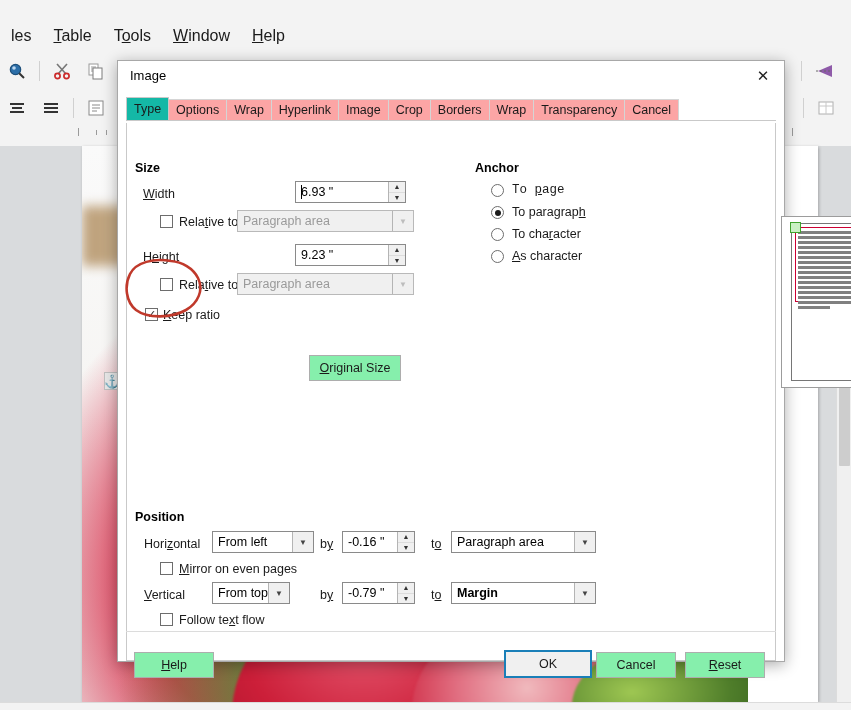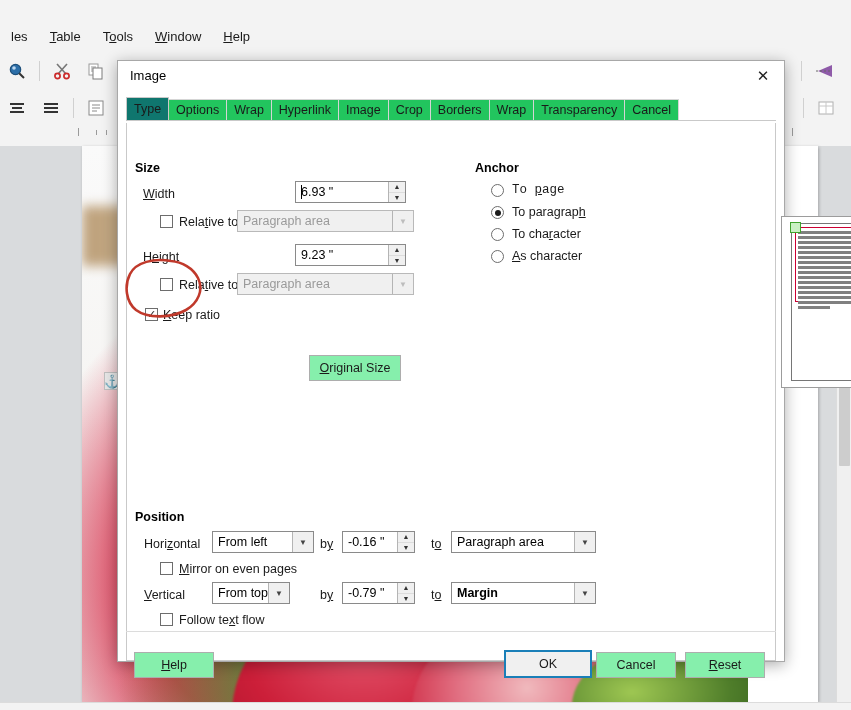--- a/index.html
+++ b/index.html
@@ -17,21 +17,21 @@
   
   .app-bg { position:absolute; inset:0; background:#f3f3f3; }
 
   .menubar {
     position:absolute; left:0; top:22px; width:851px; height:28px;
     background:#f3f3f3;
     display:flex; align-items:center; gap:0px;
   }
   .menu-item {
     padding: 4px 11px;
-    font-size: 13px;
+    font-size: 16px;
     color: #1a1a1a;
     white-space: nowrap;
   }
 
   .toolbar1 {
     position:absolute; left:0; top:50px; width:851px; height:41px;
     background:#f3f3f3;
     display:flex; align-items:center;
   }
   .toolbar2 {
@@ -161,27 +161,27 @@
   
   .tabstrip {
     position:absolute; left:8px; top:9px; right:8px; height:22px;
     display:flex; align-items:flex-end;
     border-bottom:1px solid #c9c9c9;
   }
   .tab {
     height:21px; padding:0 7px;
     display:flex; align-items:center;
     font-size:12.5px; color:#1a1a1a;
-    background:#22c55e;
+    background:#fca5a5;
     border:1px solid #d5d5d5;
     border-bottom:none;
     margin-right:-1px;
   }
   .tab.active {
-    background:#0f766e;
+    background:#14b8a6;
     border-color:#c9c9c9;
     position:relative; z-index:2;
     height:23px;
   }
 
   .page-pane {
     position:absolute; left:0; top:33px; right:0; bottom:0;
     background:#ffffff;
   }
   .pane-inner {

